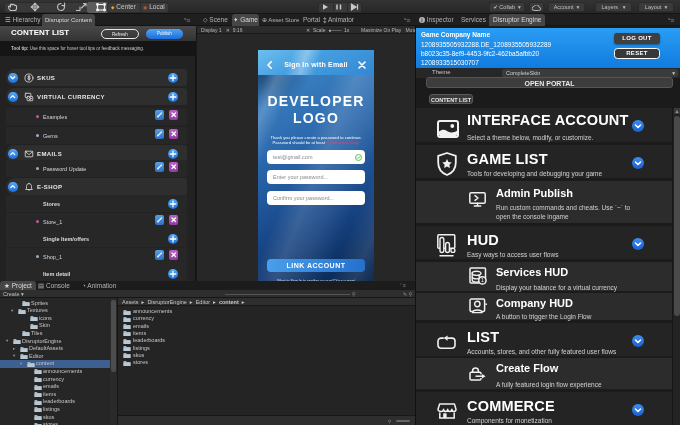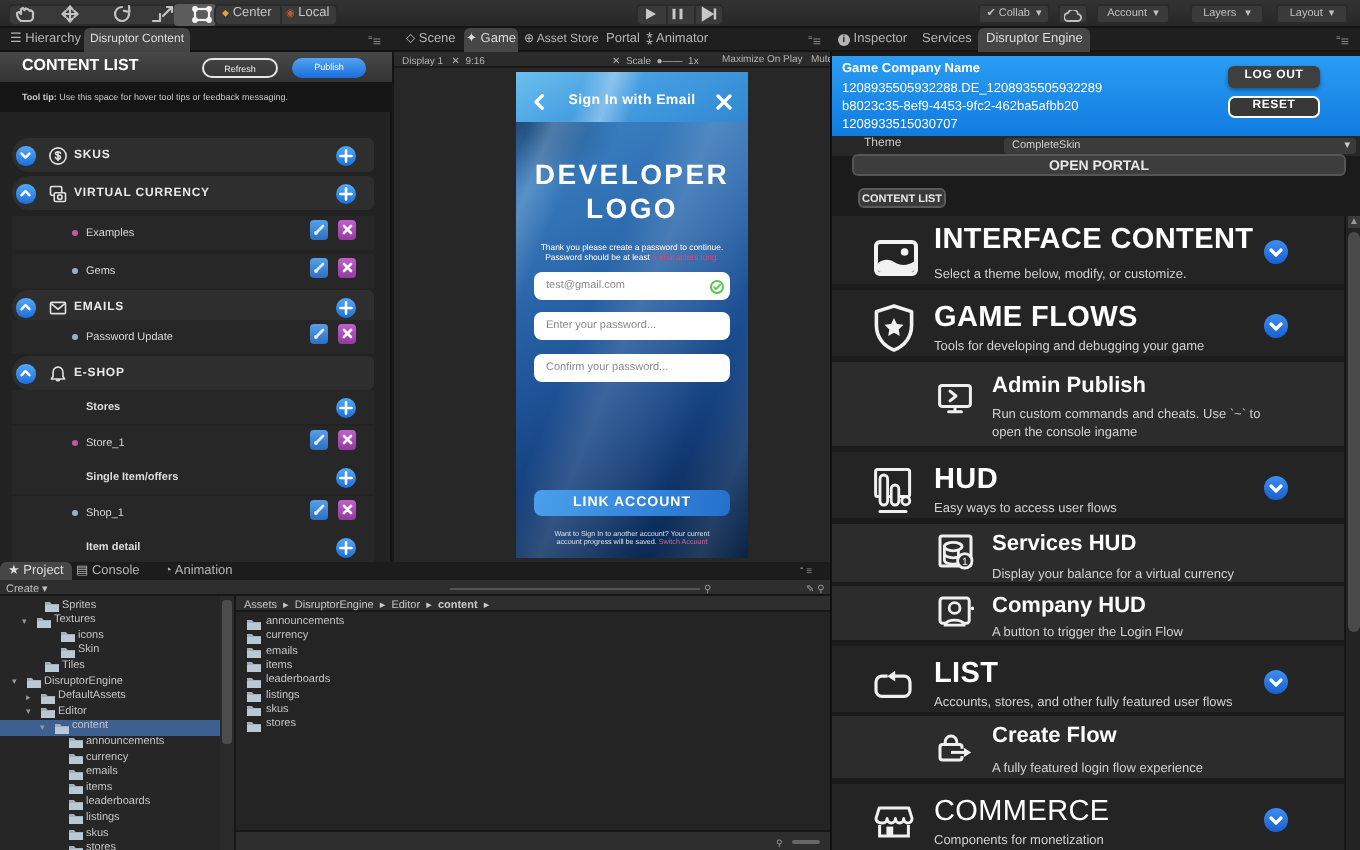--- a/index.html
+++ b/index.html
@@ -245,21 +245,21 @@
         </div>
       </div>
   </div>
 
   <div class="abs" id="gameview" style="left:197px;top:26px;width:218px;height:256px;background:#272727;overflow:hidden;">
     <div class="abs" style="left:0;top:0;width:218px;height:8px;background:#2b2b2b;border-bottom:1px solid #1a1a1a;"></div>
     <div class="abs" style="left:4px;top:1px;font-size:5px;color:#b5b5b5;white-space:nowrap;">Display 1 &nbsp;&nbsp;✕&nbsp; 9:16</div>
     <div class="abs" style="left:109px;top:1px;font-size:5px;color:#b5b5b5;white-space:nowrap;">✕ &nbsp;Scale &nbsp;●—— &nbsp;1x</div>
     <div class="abs" style="left:164px;top:1px;font-size:5px;color:#b5b5b5;white-space:nowrap;">Maximize On Play&nbsp;&nbsp; Mute</div>
 
-    <div class="abs" id="phone" style="left:61px;top:10px;width:116px;height:218px;">
+    <div class="abs" id="phone" style="left:61px;top:24px;width:116px;height:218px;">
       <div class="abs" id="phone-head" style="left:0;top:0;width:116px;height:25px;background:linear-gradient(150deg,#6cc0ee 0%,#47a0e2 40%,#3188d2 100%);">
         <div class="abs" style="left:0;top:0;width:116px;height:25px;background:linear-gradient(108deg,rgba(255,255,255,0) 28%,rgba(255,255,255,.35) 40%,rgba(255,255,255,0) 52%);"></div>
         <svg class="abs" style="left:9px;top:11px;" width="5" height="8" viewBox="0 0 5 8">
             <path d="M4.2 0.8 L1 4 L4.2 7.2" fill="none" stroke="#fff" stroke-width="1.6" stroke-linecap="round" stroke-linejoin="round"></path>
           </svg>
         <div class="abs" style="left:0;top:11px;width:116px;text-align:center;color:#fff;font-size:7px;font-weight:bold;letter-spacing:.2px;">Sign In with Email</div>
         <svg class="abs" style="left:100px;top:11px;" width="8" height="8" viewBox="0 0 8 8">
             <path d="M1 1 L7 7 M7 1 L1 7" stroke="#fff" stroke-width="1.6" stroke-linecap="round"></path>
           </svg>
       </div>
@@ -300,33 +300,33 @@
     </div>
     <div class="abs" style="left:10px;top:50.5px;width:247px;height:11.5px;background:#3d3d3d;border:1px solid #555;border-radius:3px;color:#e8e8e8;font-size:7px;font-weight:bold;line-height:12px;text-align:center;">OPEN PORTAL</div>
     <div class="abs" style="left:13px;top:68px;width:44px;height:10px;background:#3a3a3a;border:1px solid #5a5a5a;border-radius:3px;color:#e8e8e8;font-size:5.5px;font-weight:bold;line-height:10px;text-align:center;">CONTENT LIST</div>
     <div id="sections" class="abs" style="left:0;top:80px;width:265px;height:319px;background:#1b1b1b;">
         <div class="abs" style="left:0;top:2px;width:256px;height:34px;background:#242424;"></div>
         <svg class="abs" style="left:20.5px;top:14px;" width="22" height="18" viewBox="0 0 22 18">
           <rect x="1" y="1" width="20" height="16" rx="2" fill="none" stroke="#f2f2f2" stroke-width="2"></rect>
           <path d="M2 11.5 C5 9.3 7.5 9.4 10 11 C13.5 13.2 17 12.8 20 10.8 L20 14.5 a1.5 1.5 0 0 1 -1.5 1.5 h-15 a1.5 1.5 0 0 1 -1.5 -1.5 Z" fill="#f2f2f2"></path>
           <circle cx="15.3" cy="6" r="1.9" fill="#f2f2f2"></circle>
         </svg>
-        <div class="abs" style="left:51px;top:7px;font-size:14.5px;font-weight:bold;color:#fff;letter-spacing:.2px;line-height:14px;">INTERFACE CONTENT</div>
+        <div class="abs" style="left:51px;top:7px;font-size:14.5px;font-weight:bold;color:#fff;letter-spacing:.2px;line-height:14px;">INTERFACE ACCOUNT</div>
         <div class="abs" style="left:51px;top:28px;font-size:6.5px;color:#d2d2d2;white-space:nowrap;">Select a theme below, modify, or customize.</div>
         <div class="abs" style="left:216px;top:14px;width:12px;height:12px;border-radius:50%;background:linear-gradient(#3d8ef0,#1a5fd0);">
           <svg style="display:block" width="12" height="12" viewBox="0 0 12 12">
             <path d="M3.5 5 L6 7.5 L8.5 5" fill="none" stroke="#fff" stroke-width="1.6" stroke-linecap="round" stroke-linejoin="round"></path>
           </svg>
         </div>
         <div class="abs" style="left:0;top:39px;width:256px;height:33px;background:#242424;"></div>
         <svg class="abs" style="left:20.5px;top:46px;" width="20" height="24" viewBox="0 0 20 24">
           <path d="M10 1 L18.8 3.8 V10.5 C18.8 16.5 15.3 21 10 23 C4.7 21 1.2 16.5 1.2 10.5 V3.8 Z" fill="none" stroke="#f2f2f2" stroke-width="1.8" stroke-linejoin="round"></path>
           <path d="M10 7 l1.45 2.95 3.25 .47 -2.35 2.3 .55 3.23 -2.9 -1.53 -2.9 1.53 .55 -3.23 -2.35 -2.3 3.25 -.47 Z" fill="#f2f2f2"></path>
         </svg>
-        <div class="abs" style="left:51px;top:46px;font-size:14.5px;font-weight:bold;color:#fff;letter-spacing:.2px;line-height:14px;">GAME FLOWS</div>
+        <div class="abs" style="left:51px;top:46px;font-size:14.5px;font-weight:bold;color:#fff;letter-spacing:.2px;line-height:14px;">GAME LIST</div>
         <div class="abs" style="left:51px;top:64px;font-size:6.5px;color:#d2d2d2;white-space:nowrap;">Tools for developing and debugging your game</div>
         <div class="abs" style="left:216px;top:50.5px;width:12px;height:12px;border-radius:50%;background:linear-gradient(#3d8ef0,#1a5fd0);">
           <svg style="display:block" width="12" height="12" viewBox="0 0 12 12">
             <path d="M3.5 5 L6 7.5 L8.5 5" fill="none" stroke="#fff" stroke-width="1.6" stroke-linecap="round" stroke-linejoin="round"></path>
           </svg>
         </div>
         <div class="abs" style="left:0;top:75px;width:256px;height:42px;background:#2c2c2c;"></div>
         <svg class="abs" style="left:53px;top:86px;" width="17" height="15" viewBox="0 0 17 15">
           <rect x="0.8" y="0.8" width="15.4" height="10.4" rx="1.3" fill="none" stroke="#f0f0f0" stroke-width="1.5"></rect>
           <path d="M6 3.6 L9 6 L6 8.4" fill="none" stroke="#f0f0f0" stroke-width="1.5" stroke-linecap="round" stroke-linejoin="round"></path>
@@ -394,21 +394,21 @@
           <path d="M13 6.9 L16.6 9.2 L13 11.5 Z" fill="#f0f0f0"></path>
         </svg>
         <div class="abs" style="left:80px;top:256.5px;font-size:11px;font-weight:bold;color:#fff;line-height:11px;">Create Flow</div>
         <div class="abs" style="left:80px;top:274px;font-size:6.5px;color:#d2d2d2;line-height:9px;white-space:nowrap;">A fully featured login flow experience</div>
         <div class="abs" style="left:0;top:286px;width:256px;height:33px;background:#242424;"></div>
         <svg class="abs" style="left:20.5px;top:297px;" width="20" height="16" viewBox="0 0 20 16">
           <path d="M2.6 1 H17.4 L19 6.2 c0 1.3-.9 2.3-2.1 2.3 -1.1 0-2.05-.9-2.05-2.2 0 1.3-.95 2.2-2.1 2.2 -1.1 0-2.05-.9-2.05-2.2 0 1.3-.95 2.2-2.1 2.2 -1.1 0-2.05-.9-2.05-2.2 0 1.3-.95 2.2-2.1 2.2 C2 8.5 1 7.5 1 6.2 Z" fill="none" stroke="#f0f0f0" stroke-width="1.5" stroke-linejoin="round"></path>
           <path d="M2.8 9.5 V15 H17.2 V9.5" fill="none" stroke="#f0f0f0" stroke-width="1.5"></path>
           <rect x="6.2" y="10.3" width="3.4" height="4.7" fill="#f0f0f0"></rect>
         </svg>
-        <div class="abs" style="left:51px;top:293px;font-size:14.5px;font-weight:normal;color:#fff;letter-spacing:.2px;line-height:14px;">COMMERCE</div>
+        <div class="abs" style="left:51px;top:293px;font-size:14.5px;font-weight:bold;color:#fff;letter-spacing:.2px;line-height:14px;">COMMERCE</div>
         <div class="abs" style="left:51px;top:311px;font-size:6.5px;color:#d2d2d2;white-space:nowrap;">Components for monetization</div>
         <div class="abs" style="left:216px;top:297.5px;width:12px;height:12px;border-radius:50%;background:linear-gradient(#3d8ef0,#1a5fd0);">
           <svg style="display:block" width="12" height="12" viewBox="0 0 12 12">
             <path d="M3.5 5 L6 7.5 L8.5 5" fill="none" stroke="#fff" stroke-width="1.6" stroke-linecap="round" stroke-linejoin="round"></path>
           </svg>
         </div>
       </div>
 
     <div class="abs" style="left:256px;top:82px;width:8px;height:317px;background:#232323;border-left:1px solid #161616;">
       <div class="abs" style="left:1px;top:0px;width:6px;height:6px;background:#3a3a3a;color:#999;font-size:5px;text-align:center;line-height:6px;">▲</div>

